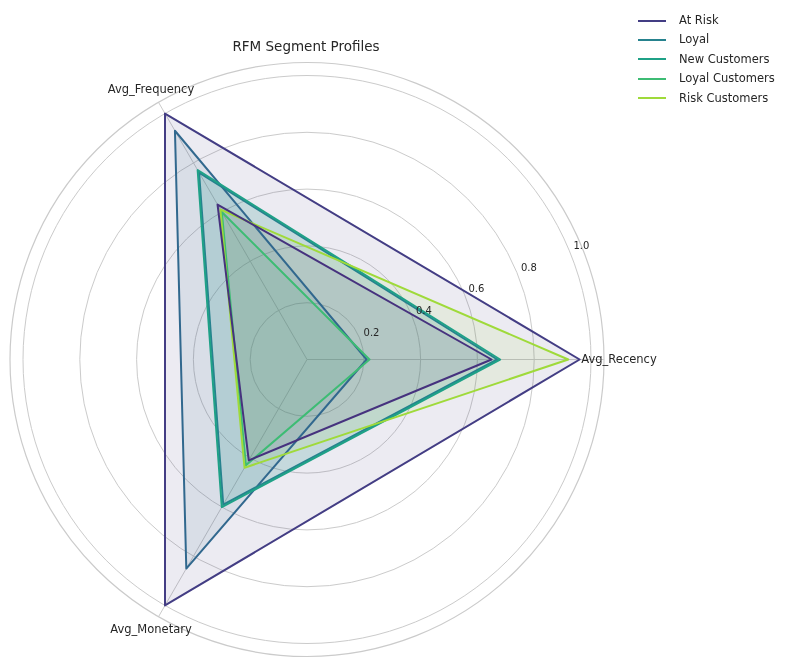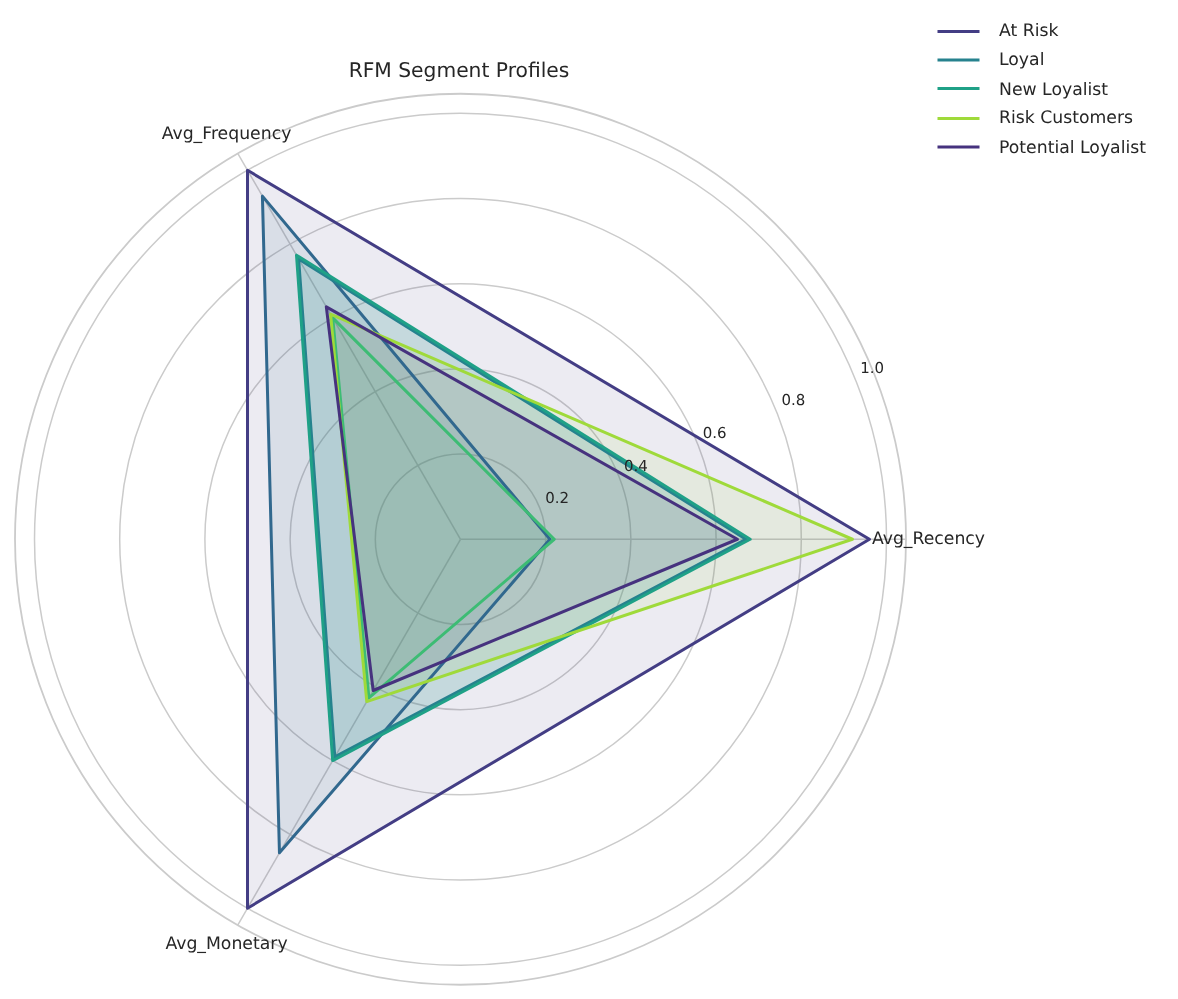--- a/index.html
+++ b/index.html
@@ -1,19 +1,19 @@
 <!DOCTYPE html>
 <html><head>
 <meta charset="utf-8">
 <style>
   html,body{margin:0;padding:0;background:#ffffff;}
   body{width:785px;height:666px;font-family:"DejaVu Sans",sans-serif;position:relative;overflow:hidden;}
   .figure{position:absolute;inset:0;background:#ffffff;}
   svg{position:absolute;left:0;top:0;}
-  .legend{position:absolute;left:625px;top:11px;display:flex;flex-direction:column;}
+  .legend{position:absolute;left:638px;top:11px;display:flex;flex-direction:column;}
   .legend-item{height:19.4px;display:flex;align-items:center;gap:13px;}
   .legend-swatch{display:inline-block;width:28px;height:2px;flex:0 0 28px;}
   .legend-label{font-size:11.5px;color:#262626;white-space:nowrap;line-height:1;}
 </style>
 </head>
 <body>
 
 <div class="figure">
   <svg id="radar-svg" width="785" height="666" viewBox="0 0 785 666">
     <text x="306" y="51" text-anchor="middle" font-size="13.5" fill="#262626">RFM Segment Profiles</text>
@@ -53,24 +53,24 @@
       <div class="legend-item">
         <span class="legend-swatch" style="background: rgb(67, 61, 132);"></span>
         <span class="legend-label">At Risk</span>
       </div>
       <div class="legend-item">
         <span class="legend-swatch" style="background: rgb(38, 130, 142);"></span>
         <span class="legend-label">Loyal</span>
       </div>
       <div class="legend-item">
         <span class="legend-swatch" style="background: rgb(31, 161, 135);"></span>
-        <span class="legend-label">New Loyalist</span>
+        <span class="legend-label">New Customers</span>
+      </div>
+      <div class="legend-item">
+        <span class="legend-swatch" style="background: rgb(61, 188, 116);"></span>
+        <span class="legend-label">Loyal Customers</span>
       </div>
       <div class="legend-item">
         <span class="legend-swatch" style="background: rgb(159, 218, 58);"></span>
         <span class="legend-label">Risk Customers</span>
       </div>
-      <div class="legend-item">
-        <span class="legend-swatch" style="background: rgb(70, 50, 126);"></span>
-        <span class="legend-label">Potential Loyalist</span>
-      </div>
     </div>
 </div>
 
 </body></html>

